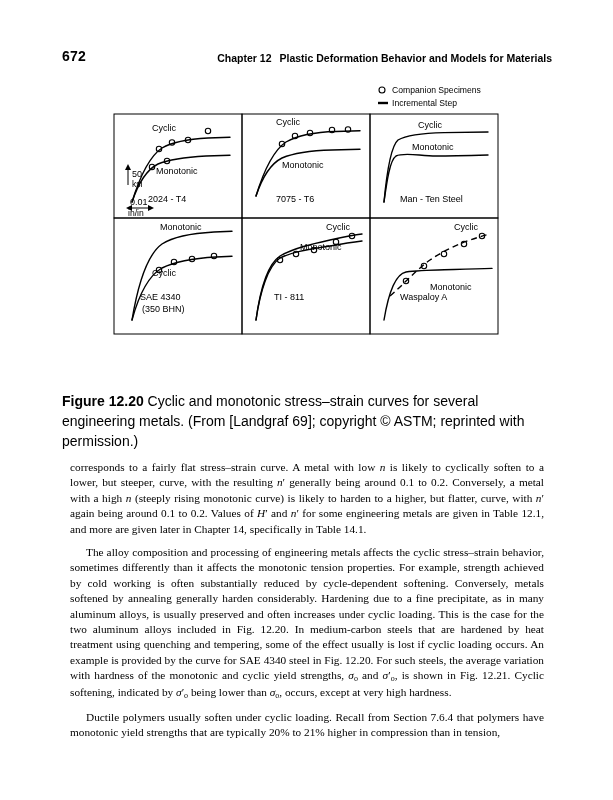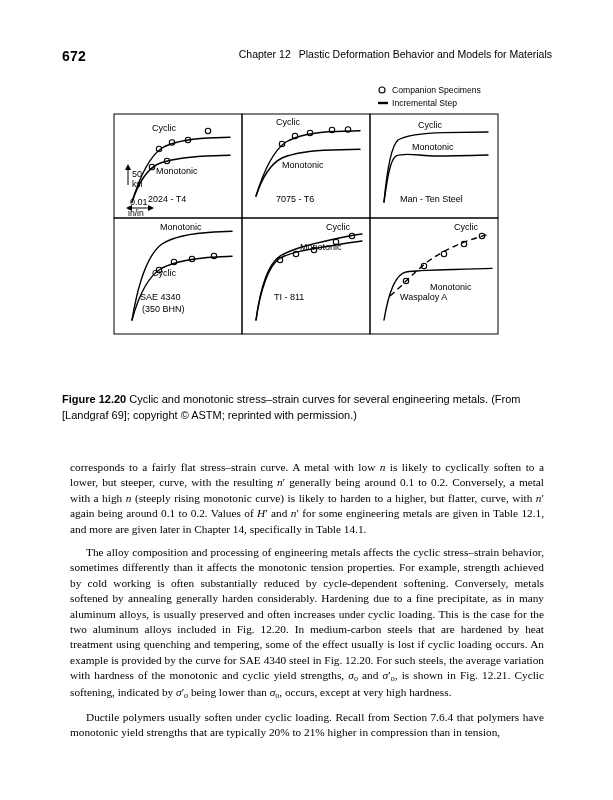--- a/index.html
+++ b/index.html
@@ -21,51 +21,51 @@
     width: 613px;
     height: 800px;
   }
   
   .header {
     position: absolute;
     left: 62px;
     top: 48px;
     width: 490px;
     display: flex;
-    align-items: flex-start;
+    align-items: flex-end;
     justify-content: space-between;
     font-family: "Liberation Sans", sans-serif;
   }
   .page-number {
     font-size: 14px;
     font-weight: bold;
     letter-spacing: 0.2px;
   }
   .running-head {
     font-size: 10.5px;
-    font-weight: normal;
+    font-weight: bold;
   }
   .running-head .chap-sep { display: inline-block; width: 8px; }
   
   .figure-wrap {
     position: absolute;
     left: 104px;
     top: 84px;
     width: 405px;
     height: 285px;
   }
   .fig-svg { display:block; }
   
   .caption {
     position: absolute;
     left: 62px;
     top: 392px;
     width: 490px;
     font-family: "Liberation Sans", sans-serif;
-    font-size: 11px;
+    font-size: 14px;
     line-height: 1.42;
     text-align: left;
   }
   .caption b { font-weight: bold; }
   
   .body-text {
     position: absolute;
     left: 62px;
     top: 452px;
     width: 490px;

